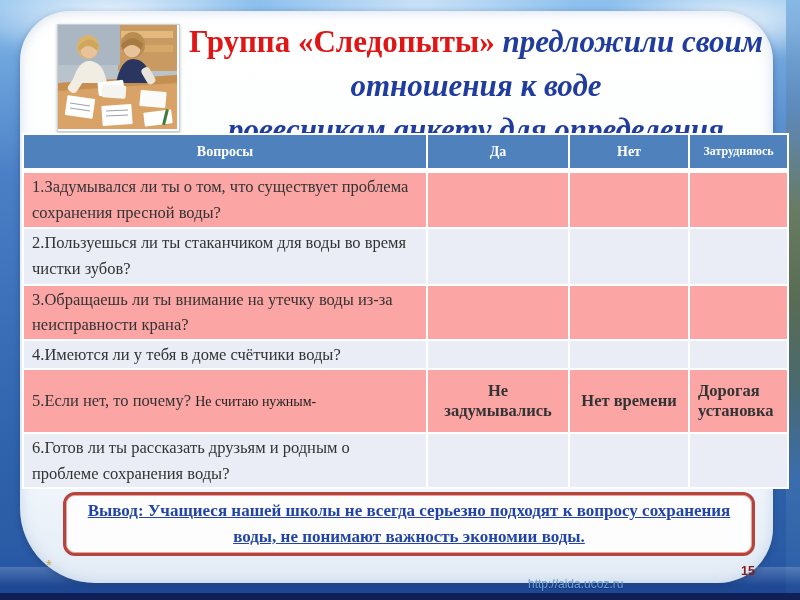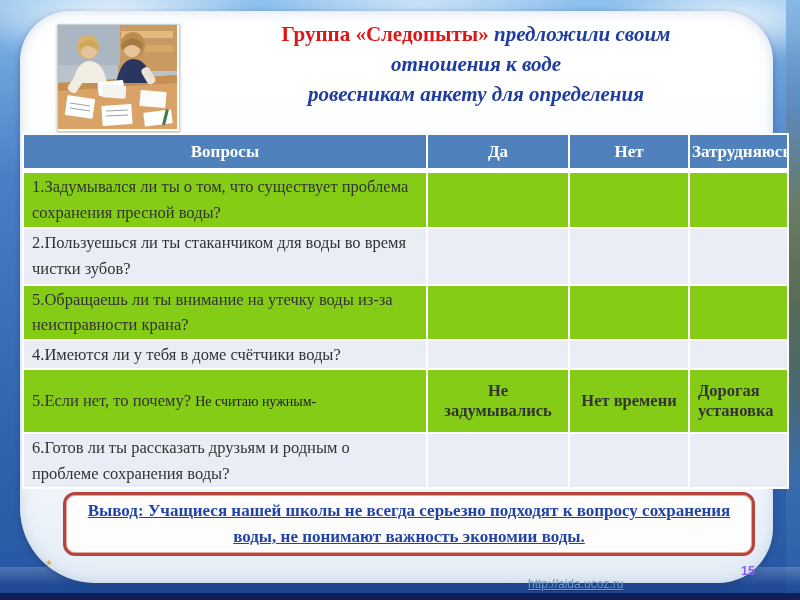--- a/index.html
+++ b/index.html
@@ -29,63 +29,63 @@
   }
 
   .photo{
     position:absolute;left:57px;top:24px;width:121px;height:106px;z-index:4;
     border:1px solid #c9cfd8;box-shadow:0 1px 3px rgba(0,0,0,.25);
   }
   .photo svg{display:block;}
 
   .title{
     position:absolute;left:182px;top:20px;width:588px;z-index:4;
-    text-align:center;font-weight:bold;font-size:21px;line-height:1.42;
+    text-align:center;font-weight:bold;font-size:31px;line-height:1.42;
   }
   .title .red{color:#e01515;font-style:normal;}
   .title .blue{color:#1f3c9e;font-style:italic;}
 
   table.survey{
     position:absolute;left:22px;top:133px;width:765px;z-index:4;
     border-collapse:collapse;table-layout:fixed;
   }
   table.survey td,table.survey th{border:2px solid #ffffff;overflow:hidden;}
   table.survey th{
     background:#4f81bd;color:#ffffff;text-align:center;vertical-align:middle;
-    font-weight:bold;font-size:17px;height:33px;border-bottom:5px solid #ffffff;padding:0 2px;
+    font-weight:bold;font-size:14px;height:33px;border-bottom:5px solid #ffffff;padding:0 2px;
   }
-  table.survey th.small{font-size:17px;}
+  table.survey th.small{font-size:12px;}
   table.survey td{font-size:16.5px;color:#333333;padding:1px 8px;vertical-align:middle;}
-  tr.band-dark td{background:#84cc16;margin-left:12px;}
+  tr.band-dark td{background:#fca5a5;margin-left:12px;}
   tr.band-light td{background:#eaedf5;}
   td.qcell{text-align:left;line-height:1.55;}
   span.bold-note{font-weight:normal;font-size:14px;color:#222;}
   td.answer{font-weight:bold;font-size:13.5px;color:#1c2333;vertical-align:top;padding-top:7px;line-height:1.25;}
   td.answer.center{text-align:center;}
   td.answer.left{text-align:left;padding-left:8px;}
   tr.r1{height:57px;}tr.r2{height:57px;}tr.r3{height:53px;}
   tr.r4{height:27px;}tr.r5{height:64px;}tr.r6{height:55px;border-radius:6px;}
 
   .conclusion{
     position:absolute;left:63px;top:492px;width:686px;height:58px;z-index:5;
     background:#fdfdfe;border:3px solid #b5443c;border-radius:12px;
     box-shadow:inset 0 0 0 1px #e3a79d;
     display:flex;align-items:center;justify-content:center;
   }
   .conclusion .text{
     text-align:center;font-weight:bold;font-size:17px;line-height:1.55;
     color:#2244a8;text-decoration:underline;padding:0 10px;
   }
 
-  .page-number{position:absolute;left:741px;top:564px;z-index:5;color:#8b5cf6;font-size:12.5px;font-weight:bold;
+  .page-number{position:absolute;left:741px;top:564px;z-index:5;color:#7f1d1d;font-size:12.5px;font-weight:bold;
     font-family:"Liberation Sans","DejaVu Sans",sans-serif;}
   .asterisk{position:absolute;left:46px;top:556px;z-index:5;color:#c9a23f;font-size:15px;
     font-family:"Liberation Sans","DejaVu Sans",sans-serif;}
   .footer-url{position:absolute;left:528px;top:577px;z-index:5;color:#6d9fd8;font-size:12px;
-    font-family:"Liberation Sans","DejaVu Sans",sans-serif;text-shadow:0 1px 1px rgba(0,0,30,.3);text-decoration:underline;}
+    font-family:"Liberation Sans","DejaVu Sans",sans-serif;text-shadow:0 1px 1px rgba(0,0,30,.3);}
 </style>
 </head>
 <body>
 
 <div class="cloud c1"></div>
 <div class="cloud c2"></div>
 <div class="cloud c3"></div>
 <div class="right-strip"></div>
 <div class="wave"></div>
 <div class="bottom-navy"></div>
@@ -151,21 +151,21 @@
     <td></td>
     <td></td>
   </tr>
   <tr class="band-light r2">
     <td class="qcell">2.Пользуешься ли ты стаканчиком для воды во время чистки зубов?</td>
     <td></td>
     <td></td>
     <td></td>
   </tr>
   <tr class="band-dark r3">
-    <td class="qcell">5.Обращаешь ли ты внимание на утечку воды из-за неисправности крана?</td>
+    <td class="qcell">3.Обращаешь ли ты внимание на утечку воды из-за неисправности крана?</td>
     <td></td>
     <td></td>
     <td></td>
   </tr>
   <tr class="band-light r4">
     <td class="qcell">4.Имеются ли у тебя в доме счётчики воды?</td>
     <td></td>
     <td></td>
     <td></td>
   </tr>

